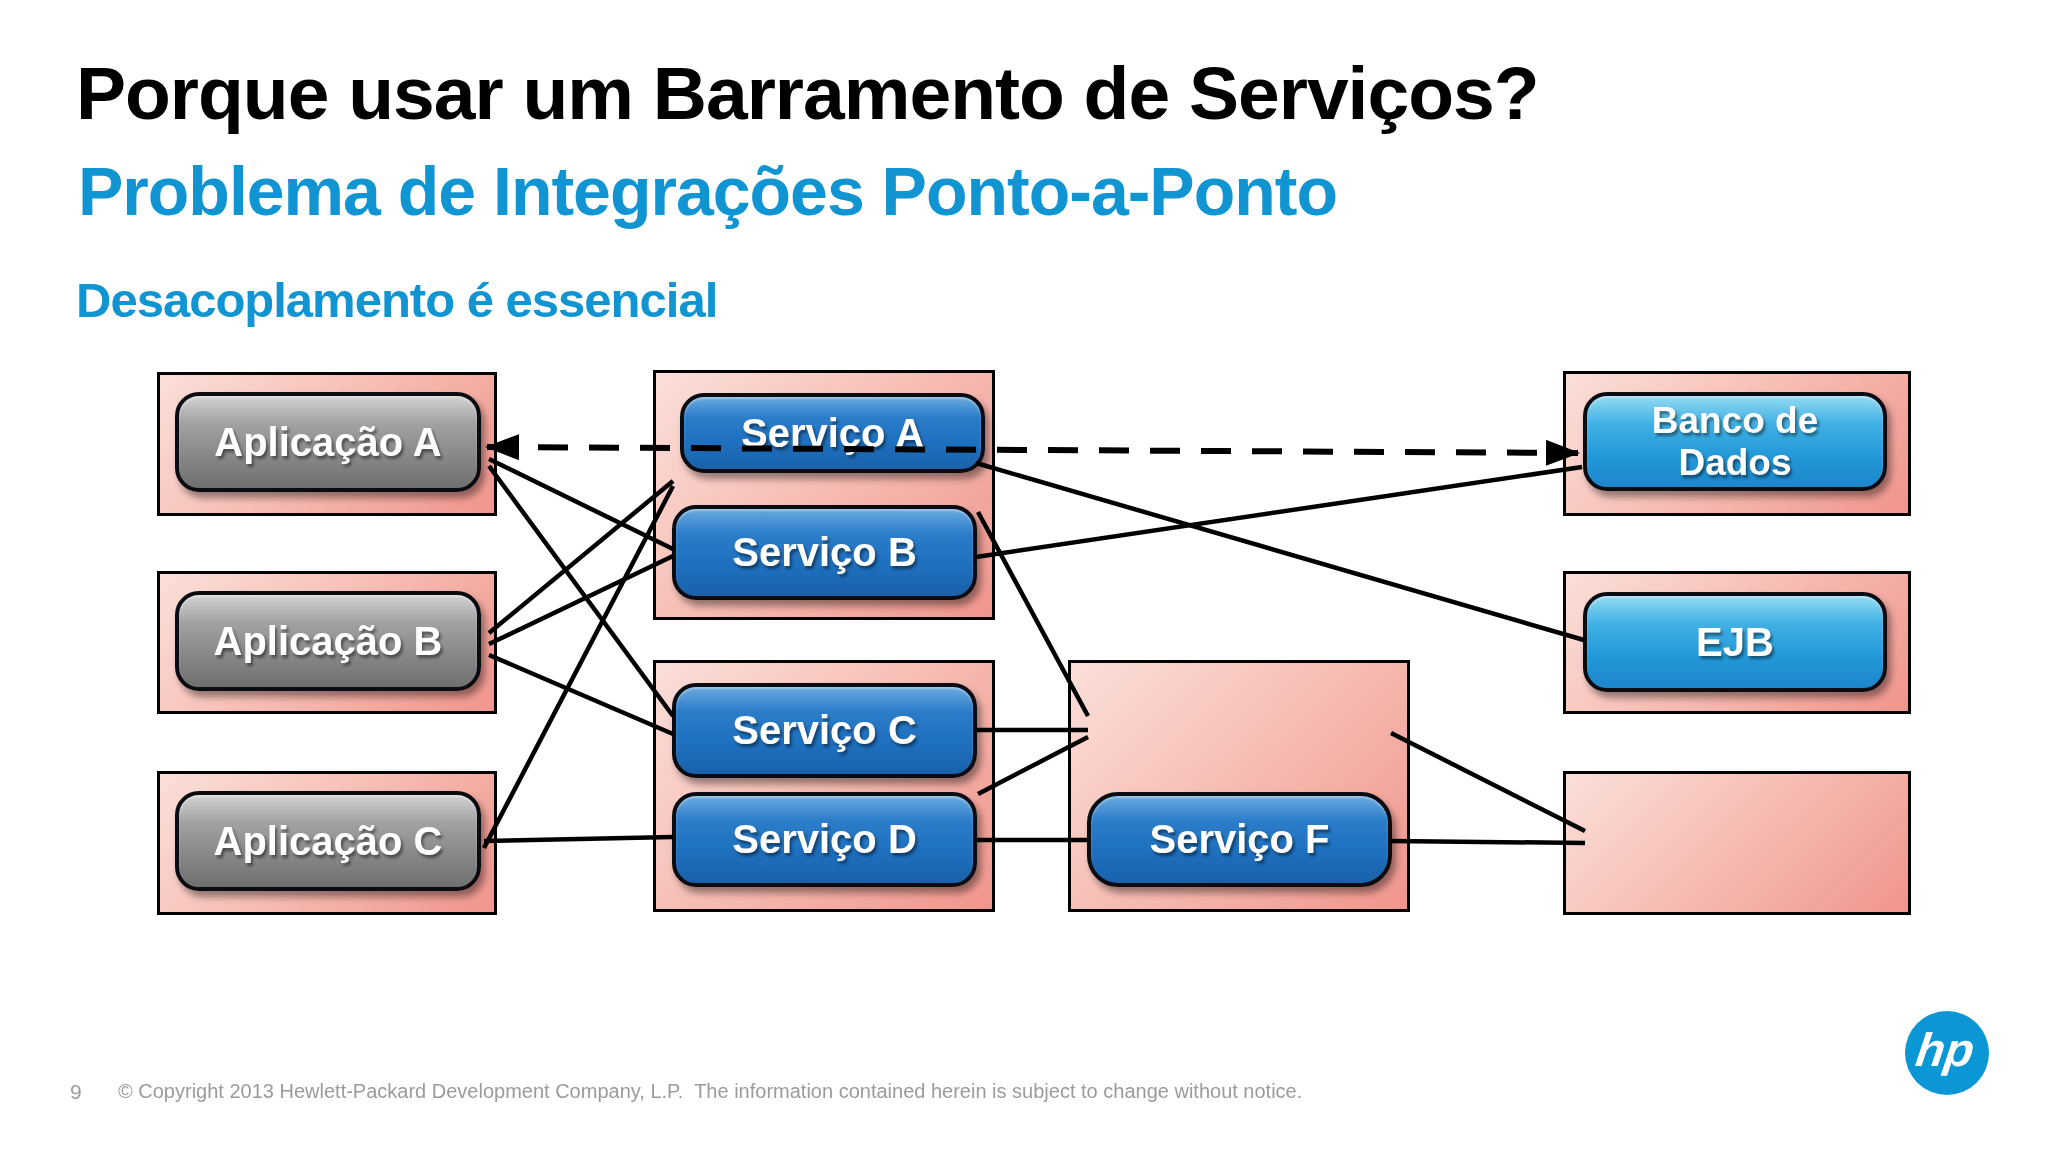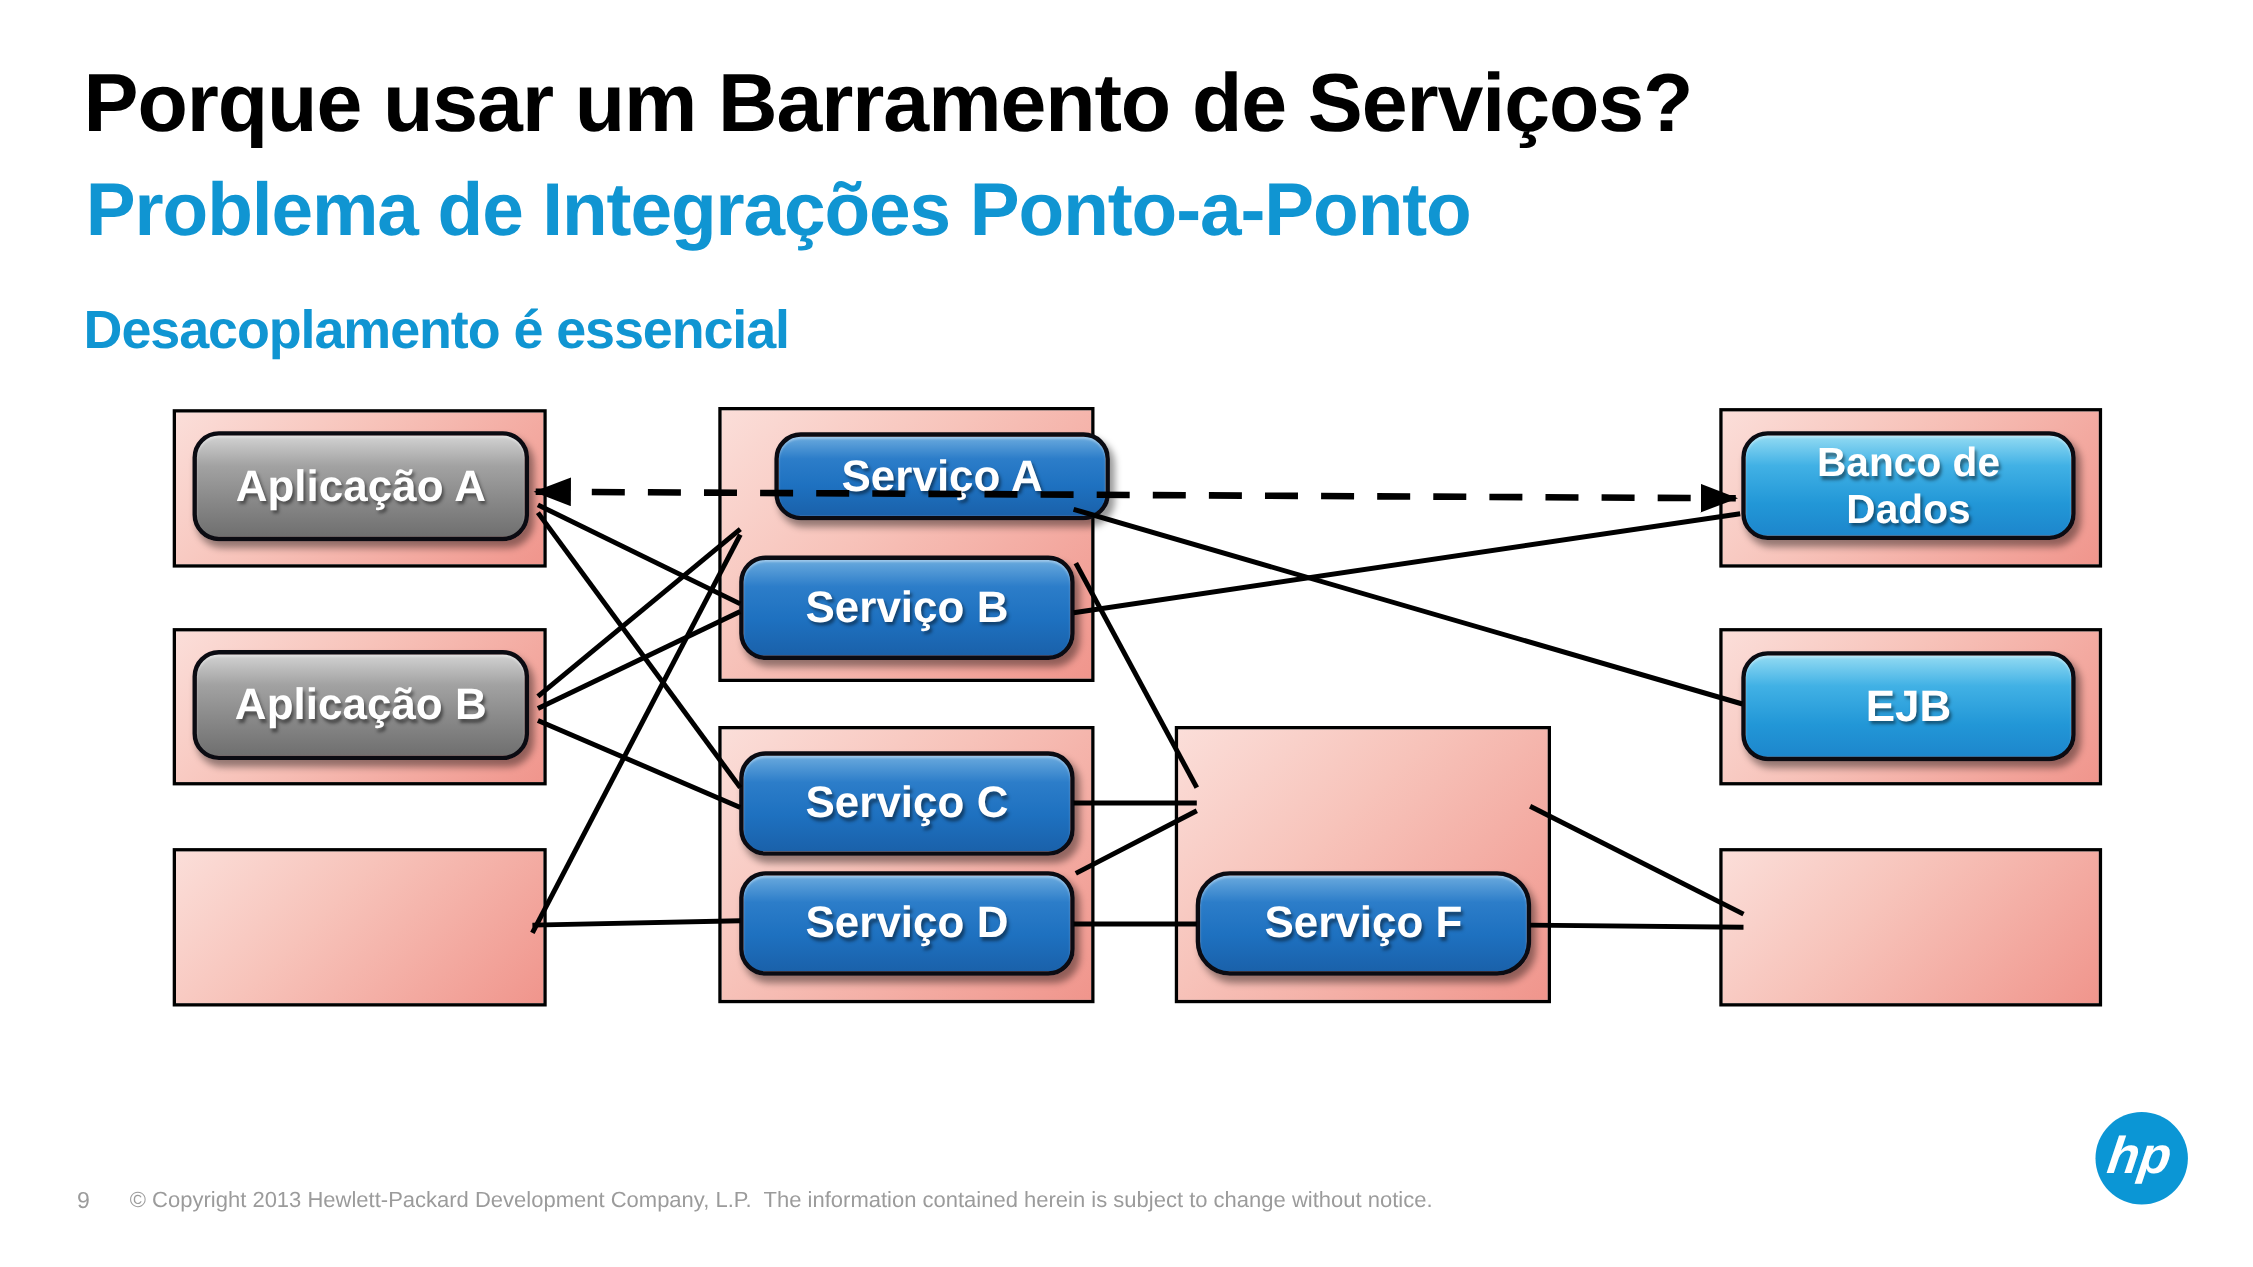--- a/index.html
+++ b/index.html
@@ -70,21 +70,22 @@
     <div class="group" style="left: 157px; top: 571px; width: 340px; height: 143px;"></div>
     <div class="group" style="left: 157px; top: 771px; width: 340px; height: 144px;"></div>
     <div class="group" style="left: 653px; top: 370px; width: 342px; height: 250px;"></div>
     <div class="group" style="left: 653px; top: 660px; width: 342px; height: 252px;"></div>
     <div class="group" style="left: 1068px; top: 660px; width: 342px; height: 252px;"></div>
     <div class="group" style="left: 1563px; top: 371px; width: 348px; height: 145px;"></div>
     <div class="group" style="left: 1563px; top: 571px; width: 348px; height: 143px;"></div>
     <div class="group" style="left: 1563px; top: 771px; width: 348px; height: 144px;"></div>
     <div class="node gray" style="left: 175px; top: 392px; width: 306px; height: 100px;">Aplicação A</div>
     <div class="node gray" style="left: 175px; top: 591px; width: 306px; height: 100px;">Aplicação B</div>
-    <div class="node blue" style="left: 704px; top: 393px; width: 305px; height: 80px;">Serviço A</div>
+    <div class="node gray" style="left: 175px; top: 791px; width: 306px; height: 100px;">Aplicação C</div>
+    <div class="node blue" style="left: 680px; top: 393px; width: 305px; height: 80px;">Serviço A</div>
     <div class="node blue" style="left: 672px; top: 505px; width: 305px; height: 95px;">Serviço B</div>
     <div class="node blue" style="left: 672px; top: 683px; width: 305px; height: 95px;">Serviço C</div>
     <div class="node blue" style="left: 672px; top: 792px; width: 305px; height: 95px;">Serviço D</div>
     <div class="node blue" style="left: 1087px; top: 792px; width: 305px; height: 95px; border-radius: 31px;">Serviço F</div>
     <div class="node cyan small" style="left: 1583px; top: 392px; width: 304px; height: 99px;">Banco de
 Dados</div>
     <div class="node cyan" style="left: 1583px; top: 592px; width: 304px; height: 100px;">EJB</div>
   </div>
 
 <svg class="abs" id="edges" width="2048" height="1152" viewBox="0 0 2048 1152" xmlns="http://www.w3.org/2000/svg">

